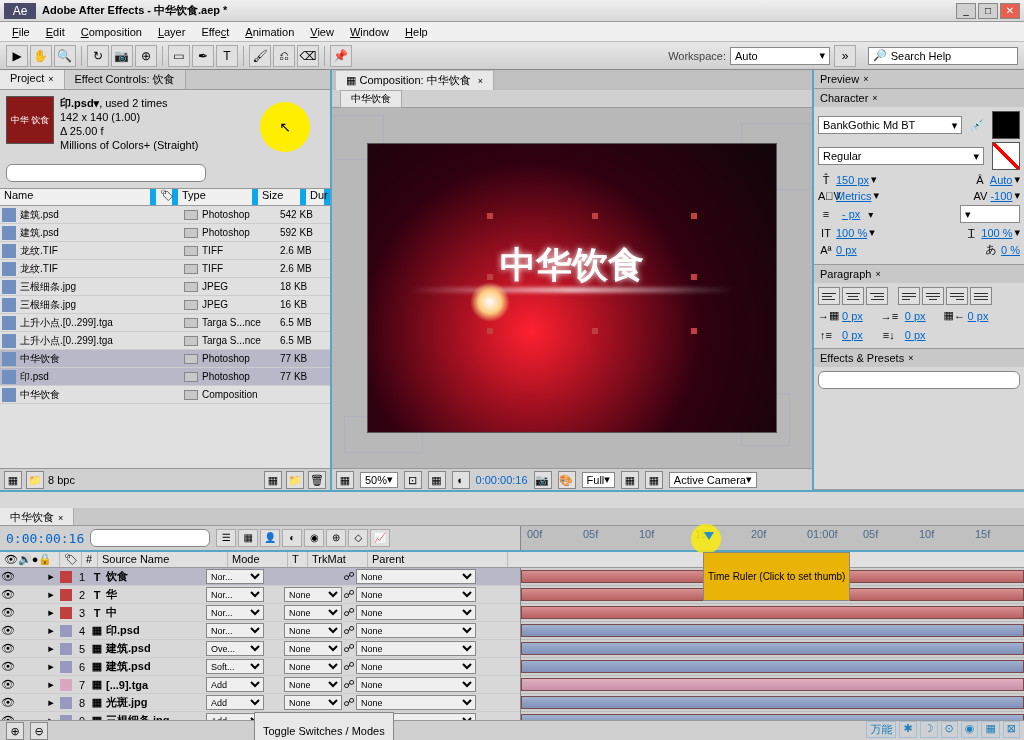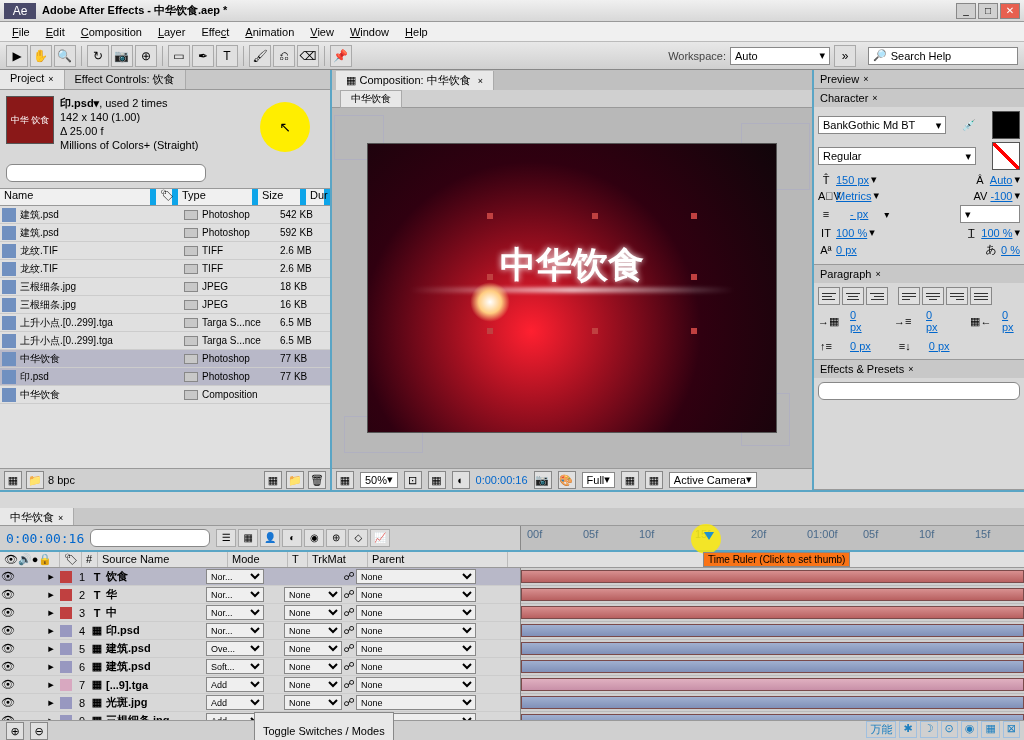--- a/index.html
+++ b/index.html
@@ -63,21 +63,21 @@
 .sel-handles .h { position:absolute; width:6px; height:6px; background:#c04040; }
 .deco-lines { position:absolute; inset:-8px; pointer-events:none; }
 .deco-lines div { position:absolute; border:1px solid #b0b0c0; }
 .comp-footer { height:22px; background:#d0d0d0; border-top:1px solid #999; display:flex; align-items:center; padding:0 4px; gap:6px; font-size:10px; }
 .cf-combo { height:16px; background:#fff; border:1px solid #888; padding:0 4px; display:flex; align-items:center; }
 .right-panel { width:210px; background:#d8d8d8; display:flex; flex-direction:column; }
 .rpanel-section { border-bottom:1px solid #999; }
 .rpanel-head { height:18px; background:#c8c8c8; padding:0 6px; display:flex; align-items:center; font-size:10px; }
 .rpanel-head .rclose { margin-left:4px; font-size:9px; }
 .char-body { padding:4px; }
-.char-row { display:flex; align-items:center; gap:16px; margin-bottom:3px; font-size:10px; }
+.char-row { display:flex; align-items:center; gap:8px; margin-bottom:3px; font-size:10px; }
 .char-combo { flex:1; height:18px; background:#fff; border:1px solid #888; padding:0 4px; display:flex; align-items:center; justify-content:space-between; }
 .char-field { display:flex; align-items:center; gap:2px; }
 .char-val { color:#0066cc; text-decoration:underline; cursor:pointer; }
 .char-icon { width:16px; text-align:center; }
 .color-swatch { width:28px; height:28px; border:1px solid #555; }
 .stroke-swatch { width:28px; height:28px; border:1px solid #555; background:#fff; position:relative; }
 .stroke-swatch::after { content:""; position:absolute; left:0; top:0; right:0; bottom:0; background:linear-gradient(45deg,transparent 45%,red 45%,red 55%,transparent 55%); }
 .para-body { padding:4px; display:flex; flex-direction:column; gap:4px; font-size:10px; }
 .para-aligns { display:flex; gap:2px; }
 .para-btn { width:22px; height:18px; border:1px solid #888; background:#e0e0e0; cursor:pointer; display:flex; flex-direction:column; gap:2px; padding:3px; justify-content:center; }
@@ -89,21 +89,21 @@
 .tl-toolbar { height:26px; background:#d0d0d0; display:flex; align-items:center; padding:0 6px; gap:6px; border-bottom:2px solid #5aa5c5; position:relative; }
 .tl-time { color:#0066cc; font-size:13px; font-family:monospace; }
 .tl-search { width:120px; height:18px; border:1px solid #888; border-radius:6px; padding:0 6px; }
 .tl-icons { display:flex; gap:2px; }
 .tl-icon { width:20px; height:18px; border:1px solid #aaa; background:#e0e0e0; text-align:center; line-height:16px; font-size:10px; cursor:pointer; }
 .tl-ruler-wrap { position:absolute; right:0; top:0; bottom:0; width:504px; background:#c0c0c0; border-left:1px solid #888; display:flex; align-items:center; }
 .tl-ruler { position:relative; height:100%; width:100%; font-size:9px; color:#4a6a8a; }
 .ruler-tick { position:absolute; top:2px; }
 .ruler-highlight { position:absolute; left:170px; top:-2px; width:30px; height:30px; border-radius:50%; background:#ffee00; opacity:0.8; }
 .ruler-playhead { position:absolute; left:183px; top:6px; width:0; height:0; border-left:5px solid transparent; border-right:5px solid transparent; border-top:8px solid #2090d0; }
-.ruler-tooltip { position:absolute; left:182px; top:26px; background:#f97316; border:1px solid #888; padding:1px 4px; font-size:10px; color:#000; white-space:nowrap; z-index:10; }
+.ruler-tooltip { position:absolute; left:182px; top:26px; background:#eab308; border:1px solid #888; padding:18px 4px; font-size:10px; color:#000; white-space:nowrap; z-index:10; }
 .tl-header { height:16px; background:#e0e0e0; display:flex; font-size:9px; border-bottom:1px solid #999; }
 .tl-header > div { border-right:1px solid #bbb; padding:1px 4px; }
 .tlh-av { width:60px; }
 .tlh-lbl { width:22px; }
 .tlh-num { width:16px; }
 .tlh-name { width:130px; }
 .tlh-mode { width:60px; }
 .tlh-t { width:20px; }
 .tlh-trk { width:60px; }
 .tlh-parent { width:140px; }

